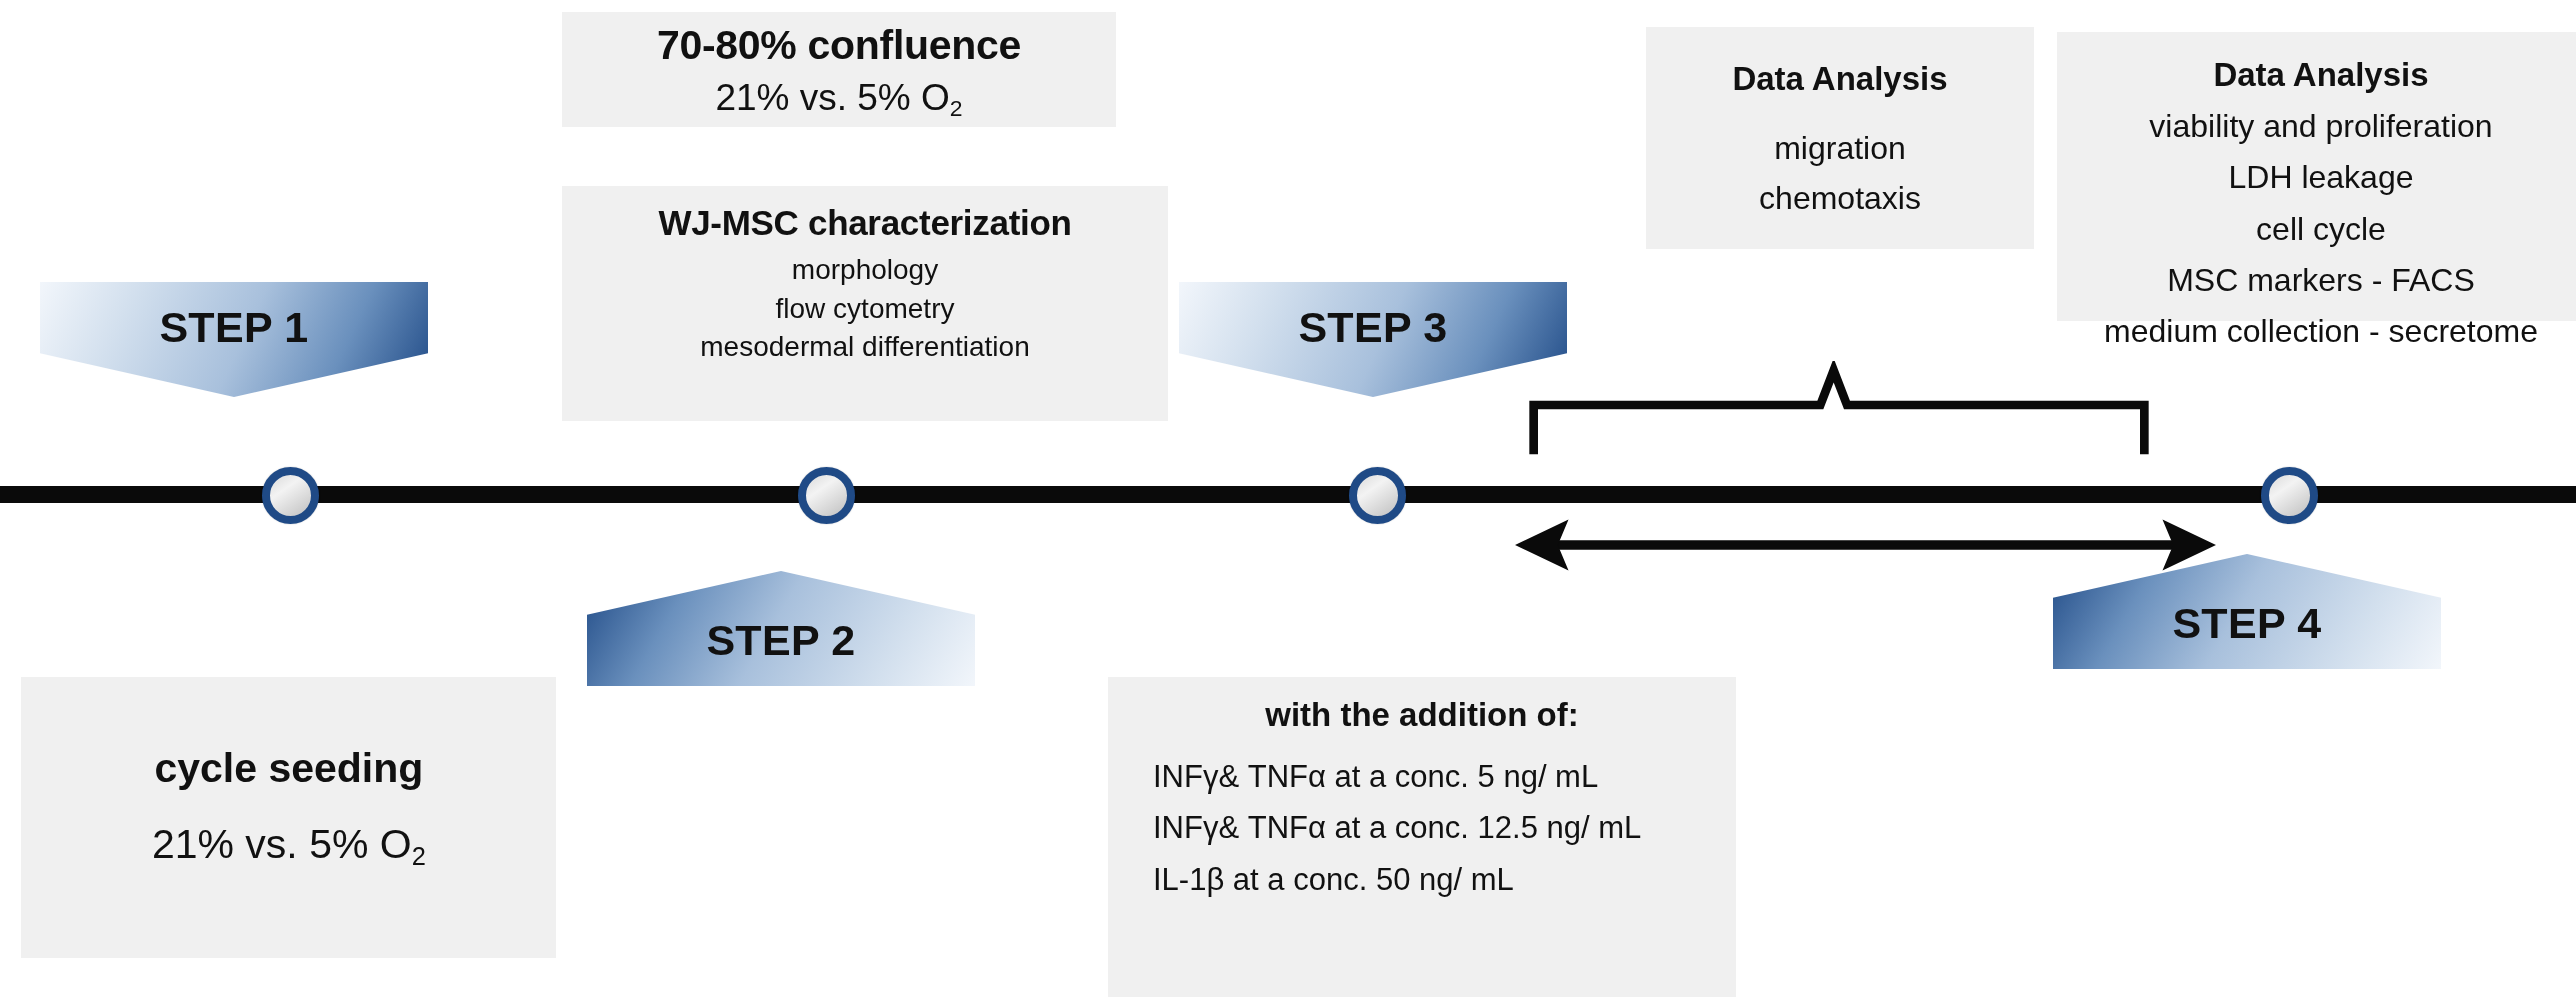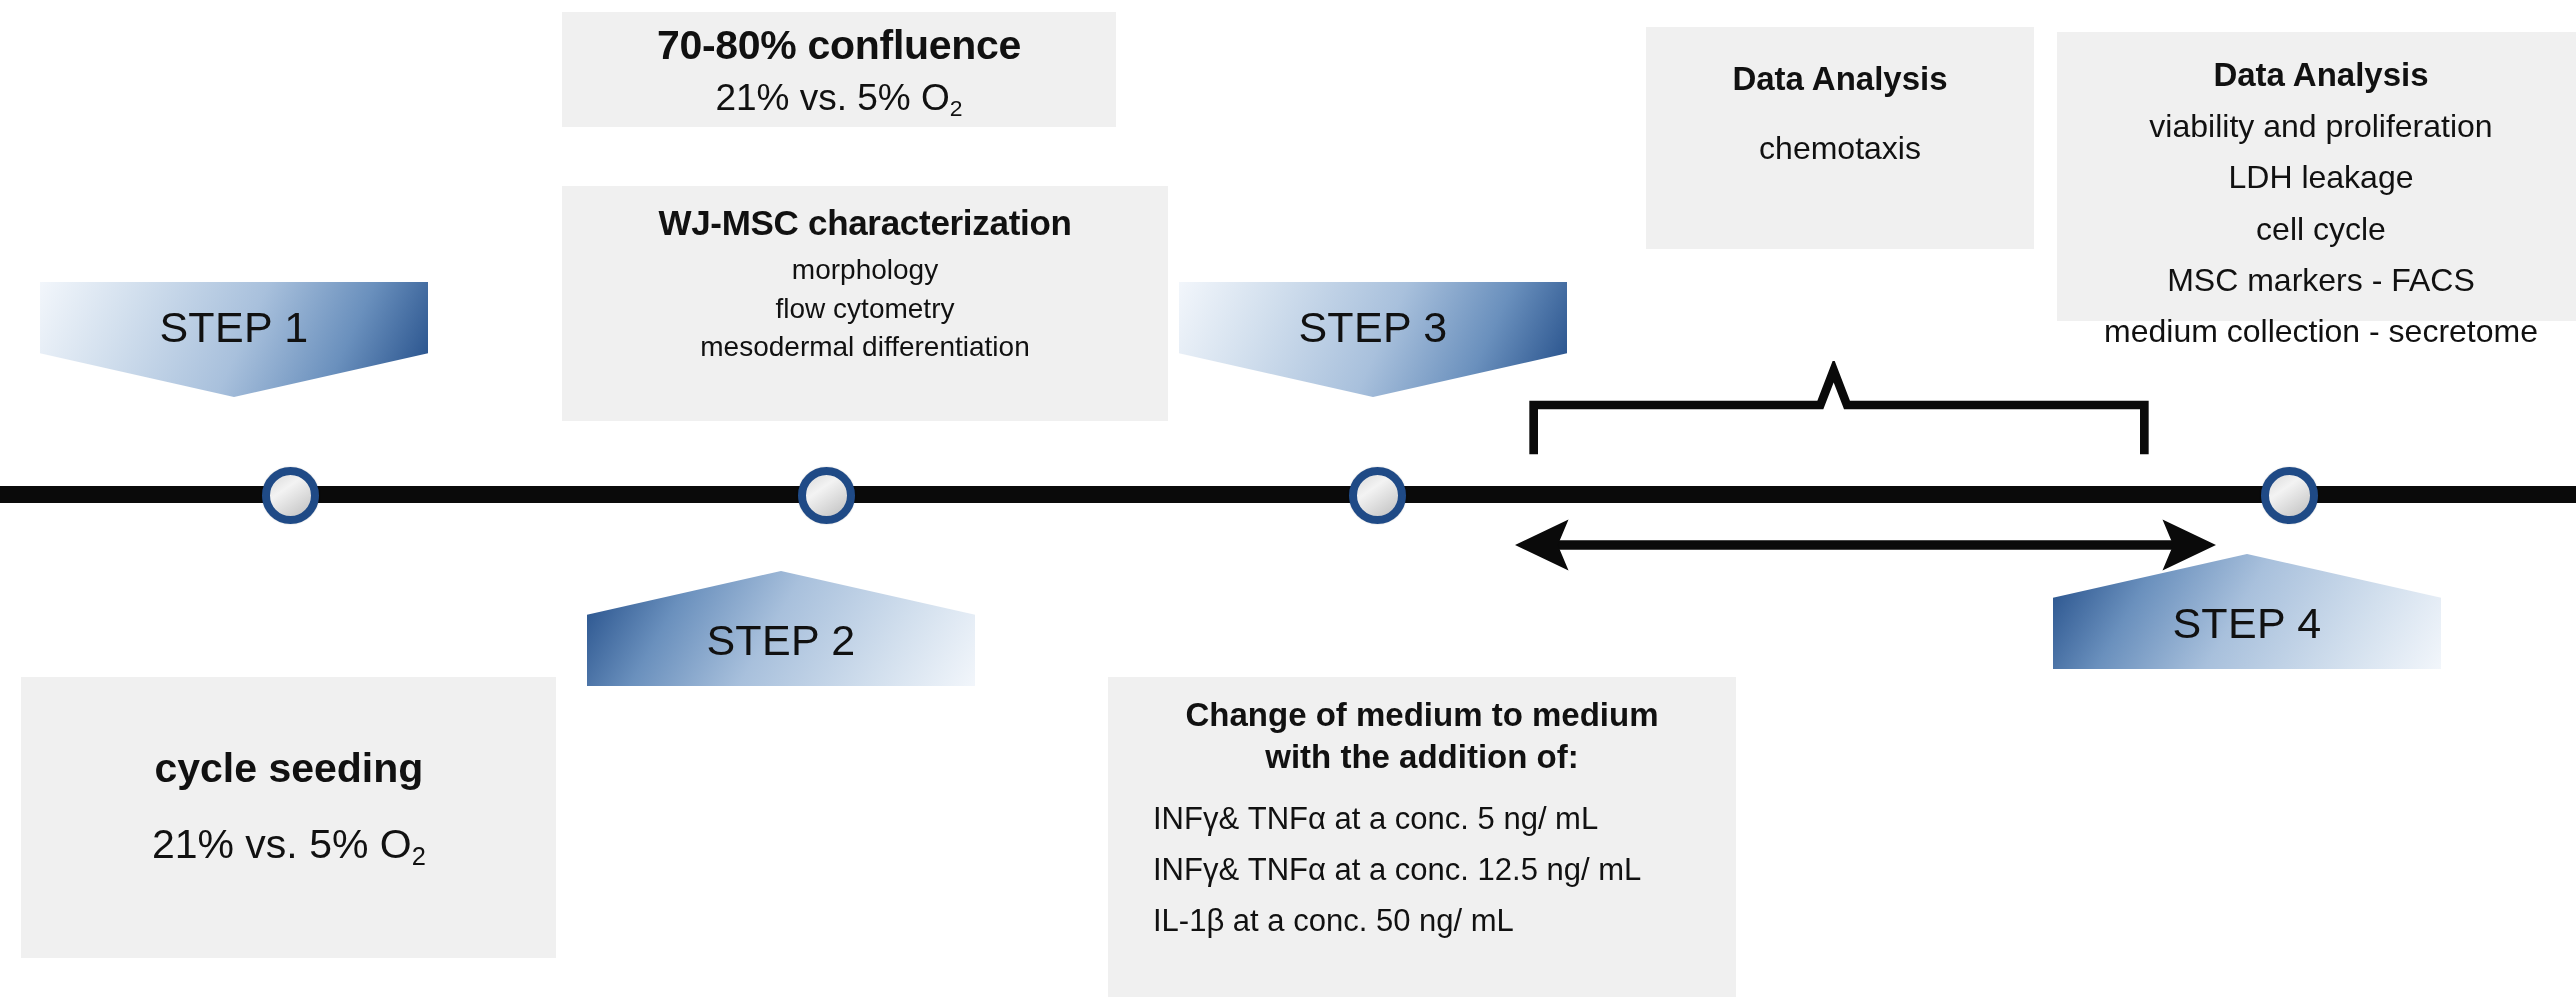--- a/index.html
+++ b/index.html
@@ -107,21 +107,21 @@
     position: absolute;
     width: 388px; height: 115px;
     background: linear-gradient(118deg, #eef3f9 0%, #b9cde4 42%, #7fa2c9 68%, #2d5party 100%);
     display: flex;
     align-items: center;
     justify-content: center;
     filter: drop-shadow(2px 2.7px 1.3px rgba(0,0,0,0.38));
   }
   .step-banner span {
     font-size: 43px;
-    font-weight: normal;
+    font-weight: bold;
     letter-spacing: 0.3px;
     color: #111111;
     position: relative;
     top: -12px;
   }
   
   .step-down {
     clip-path: polygon(0% 0%, 100% 0%, 100% 62%, 50% 100%, 0% 62%);
     background: linear-gradient(115deg, #f2f6fb 0%, #d3e0ee 22%, #a8c0dc 52%, #6a90bd 76%, #1f4a86 100%);
   }
@@ -193,20 +193,21 @@
     <div class="sub-list">
       <span class="box-line">morphology</span>
       <span class="box-line">flow cytometry</span>
       <span class="box-line">mesodermal differentiation</span>
     </div>
   </div>
 
   <div id="box-analysis-migration" class="info-box">
     <span class="box-title">Data Analysis</span>
     <div class="sub-list">
+      <span class="box-line">migration</span>
       <span class="box-line">chemotaxis</span>
     </div>
   </div>
 
   <div id="box-analysis-full" class="info-box">
     <span class="box-title">Data Analysis</span>
     <div class="sub-list">
       <span class="box-line">viability and proliferation</span>
       <span class="box-line">LDH leakage</span>
       <span class="box-line">cell cycle</span>
@@ -214,21 +215,20 @@
       <span class="box-line">medium collection - secretome</span>
     </div>
   </div>
 
   <div id="box-seeding" class="info-box">
     <span class="box-title">cycle seeding</span>
     <span class="box-line"><span>21% vs. 5% O</span><span class="sub">2</span></span>
   </div>
 
   <div id="box-medium" class="info-box">
-    <span class="box-title">Change of medium to medium</span>
     <span class="box-title">with the addition of:</span>
     <div class="sub-list">
       <span class="box-line">INFγ&amp; TNFα at a conc. 5 ng/ mL</span>
       <span class="box-line">INFγ&amp; TNFα at a conc. 12.5 ng/ mL</span>
       <span class="box-line">IL-1β at a conc. 50 ng/ mL</span>
     </div>
   </div>
 
   <svg id="bracket-svg" viewBox="0 0 960 150">
     <path d="M22,140 L22,66 L452,66 L472,14 L492,66 L938,66 L938,140" fill="none" stroke="#0a0a0a" stroke-width="13" stroke-linejoin="miter" stroke-linecap="butt"></path>

